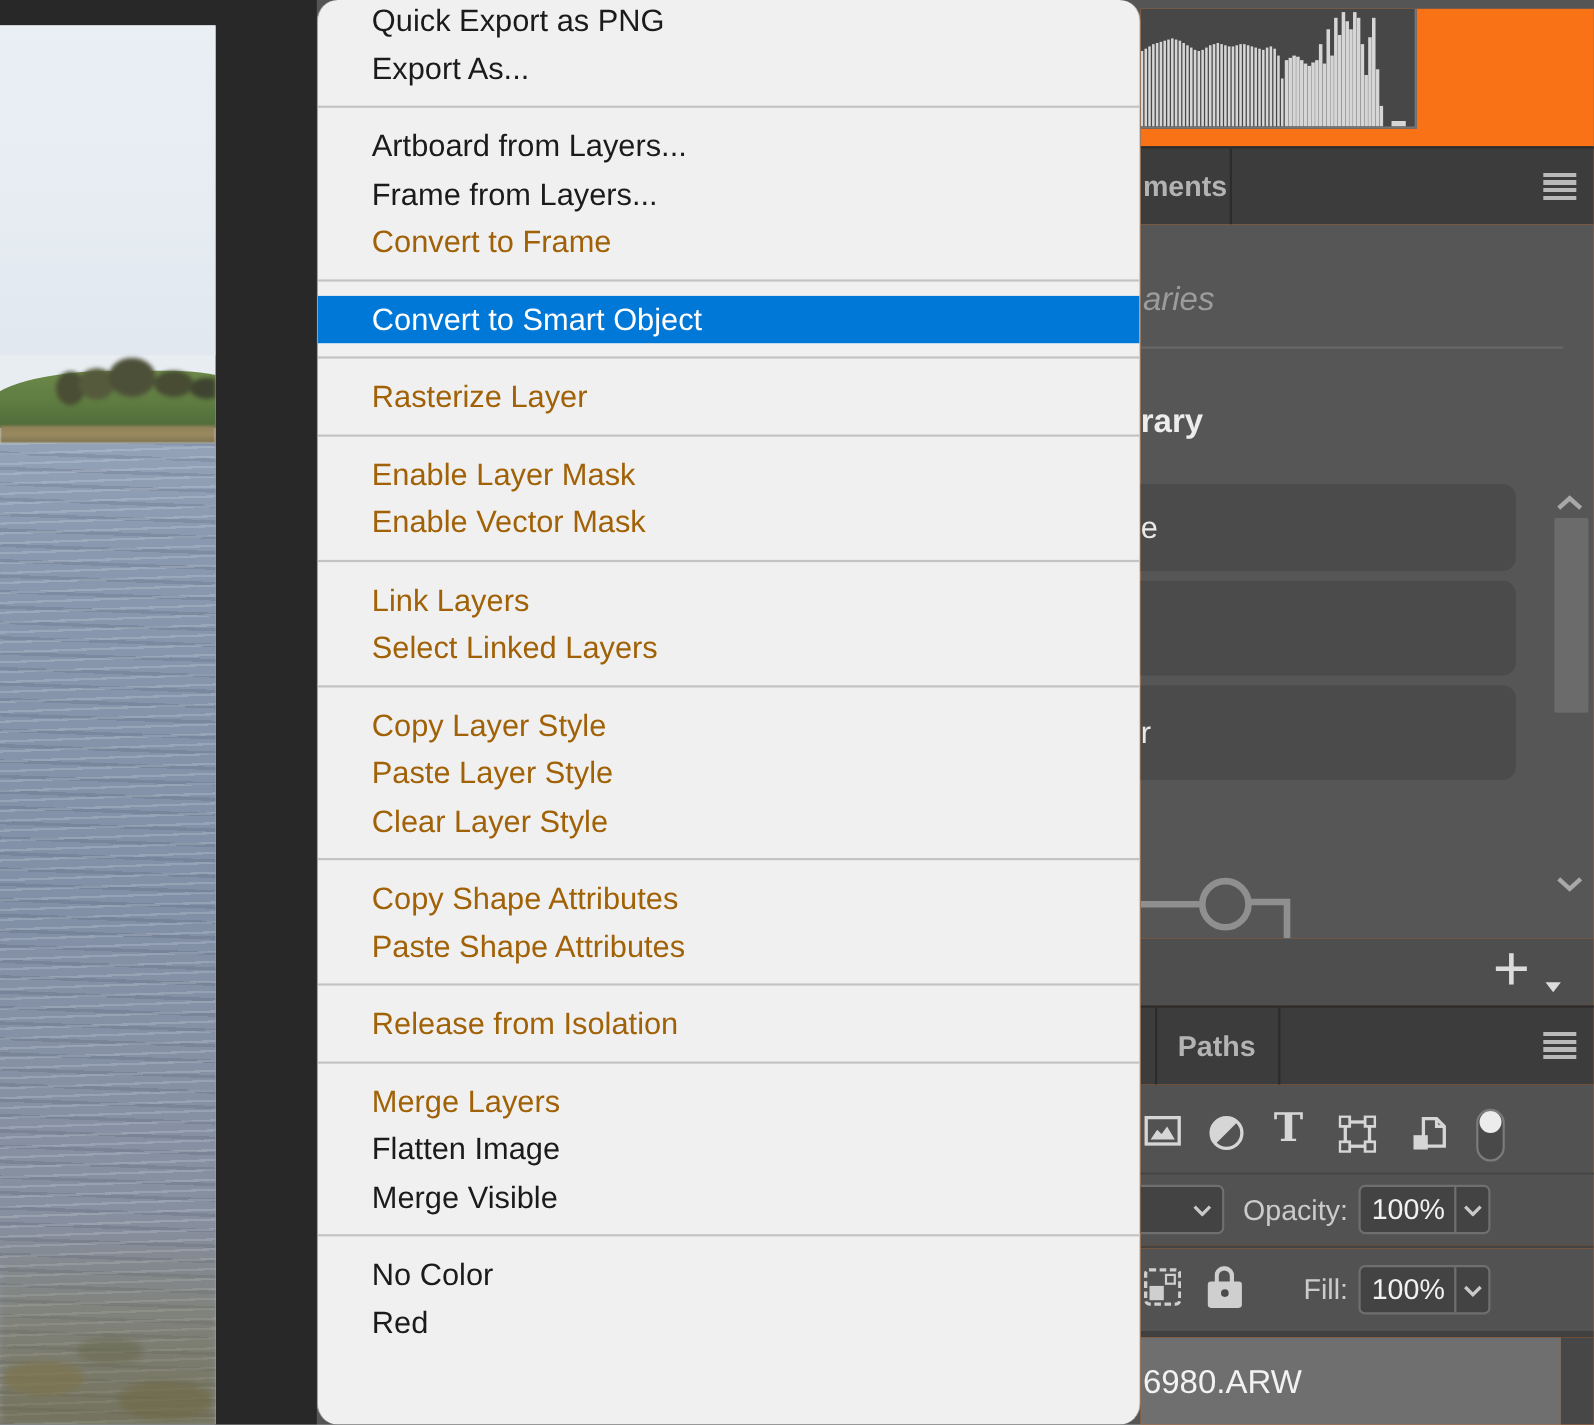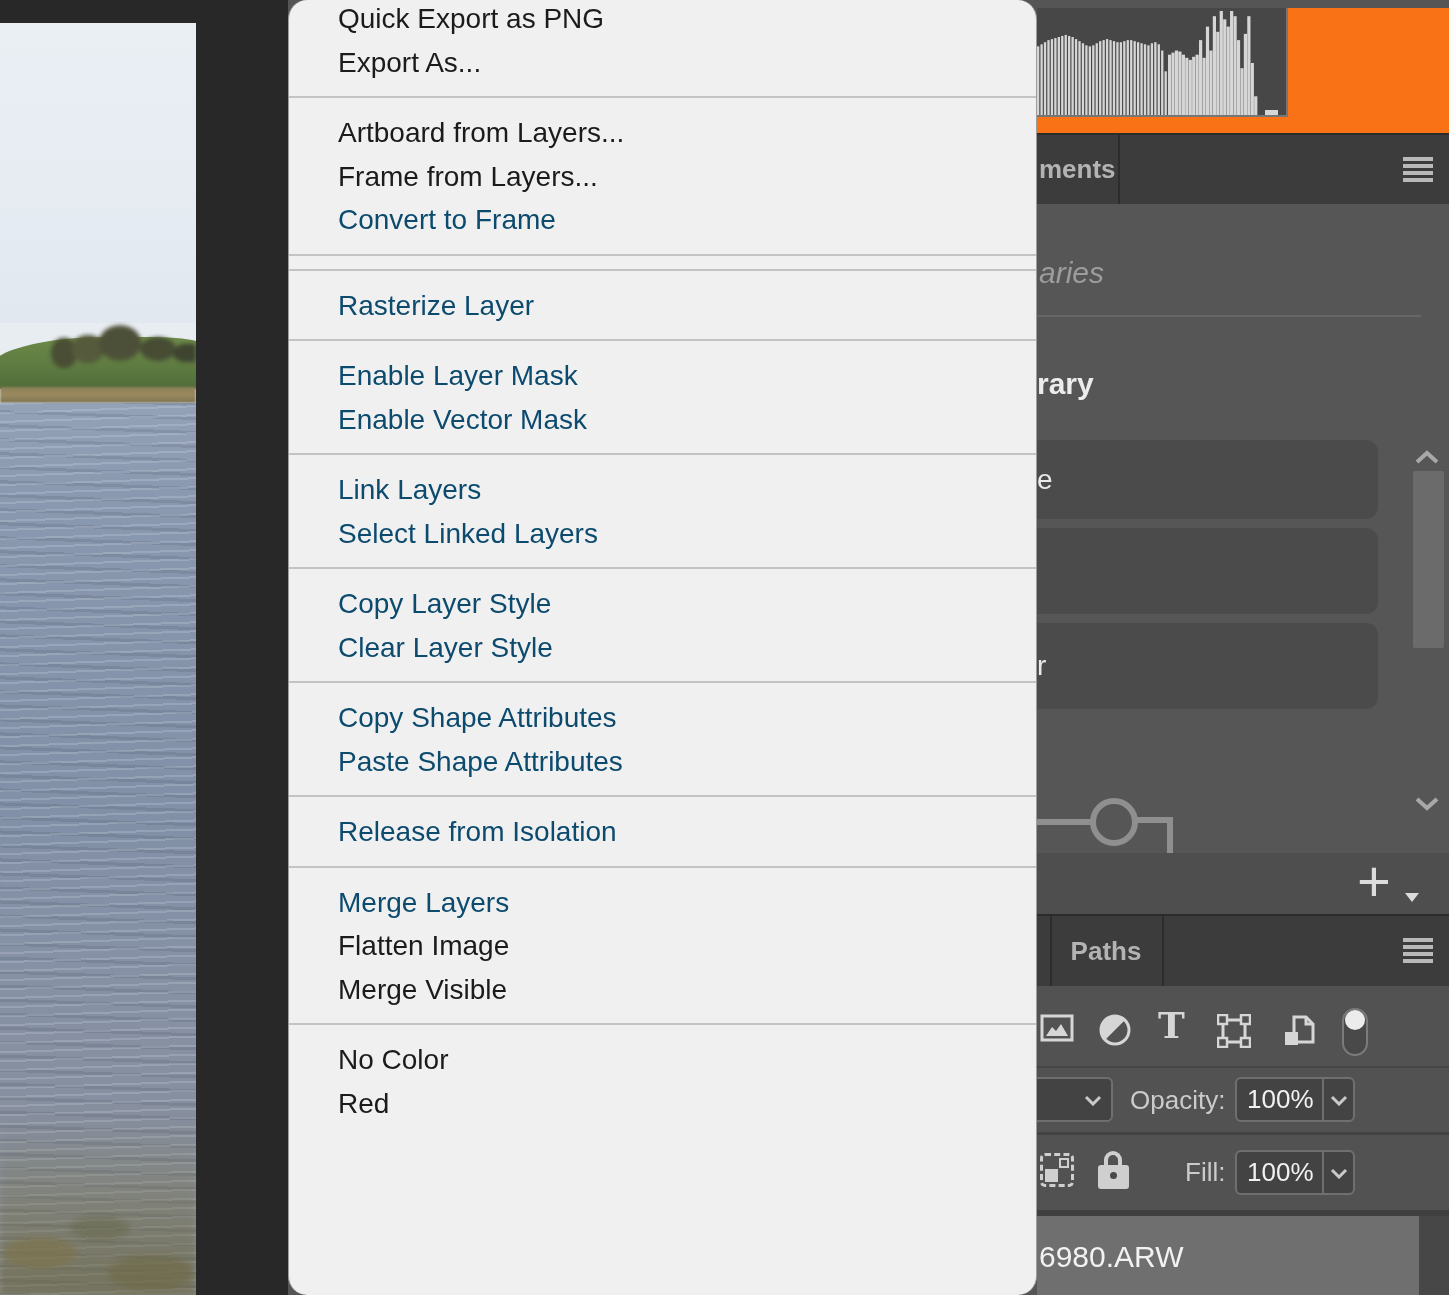--- a/index.html
+++ b/index.html
@@ -37,21 +37,21 @@
       radial-gradient(50px 20px at 100px 115px,rgba(100,100,70,.45) 60%,transparent 62%),
       linear-gradient(180deg,rgba(120,115,85,0) 0%,rgba(118,112,82,.35) 45%,rgba(105,100,72,.6) 100%);}
 
   
   .context-menu{left:288px;top:0;width:749px;height:1295px;background:#f0f0f0;
                 border-left:1px solid #9d9d9d;border-right:1px solid #9d9d9d;box-sizing:border-box;
                 overflow:hidden;border-radius:19px;}
   .menu-list{margin-top:-3px;}
   .menu-item{height:43.5px;line-height:43.5px;padding-left:49px;font-size:28px;color:#1b1b1b;
              white-space:nowrap;cursor:default;}
-  .menu-item.disabled{color:#0c4a6e;}
+  .menu-item.disabled{color:#a16207;}
   .menu-item.selected{background:var(--hl,#0078d7);color:#ffffff;}
   .menu-sep{height:2px;background:#c3c3c3;margin:12px 0 13px;}
 
   
   .right-panel{left:1037px;top:8px;width:412px;height:1295px;background:#f97316;overflow:hidden;}
 
   .histogram-box{left:0;top:0;width:249px;height:107px;background:#474747;
                  border-right:2px solid #767676;border-bottom:2px solid #767676;}
   .tabbar{left:0;width:412px;background:#3c3c3c;border-top:2px solid #2c2c2c;box-sizing:border-box;}
   .adjustments-bar{top:125px;height:71px;}
@@ -147,30 +147,32 @@
 
   <div class="abs context-menu">
     <div class="menu-list" id="menu-list">
         <div class="menu-item enabled">Quick Export as PNG</div>
         <div class="menu-item enabled">Export As...</div>
         <div class="menu-sep"></div>
         <div class="menu-item enabled">Artboard from Layers...</div>
         <div class="menu-item enabled">Frame from Layers...</div>
         <div class="menu-item disabled">Convert to Frame</div>
         <div class="menu-sep"></div>
+        <div class="menu-item selected">Convert to Smart Object</div>
         <div class="menu-sep"></div>
         <div class="menu-item disabled">Rasterize Layer</div>
         <div class="menu-sep"></div>
         <div class="menu-item disabled">Enable Layer Mask</div>
         <div class="menu-item disabled">Enable Vector Mask</div>
         <div class="menu-sep"></div>
         <div class="menu-item disabled">Link Layers</div>
         <div class="menu-item disabled">Select Linked Layers</div>
         <div class="menu-sep"></div>
         <div class="menu-item disabled">Copy Layer Style</div>
+        <div class="menu-item disabled">Paste Layer Style</div>
         <div class="menu-item disabled">Clear Layer Style</div>
         <div class="menu-sep"></div>
         <div class="menu-item disabled">Copy Shape Attributes</div>
         <div class="menu-item disabled">Paste Shape Attributes</div>
         <div class="menu-sep"></div>
         <div class="menu-item disabled">Release from Isolation</div>
         <div class="menu-sep"></div>
         <div class="menu-item disabled">Merge Layers</div>
         <div class="menu-item enabled">Flatten Image</div>
         <div class="menu-item enabled">Merge Visible</div>

